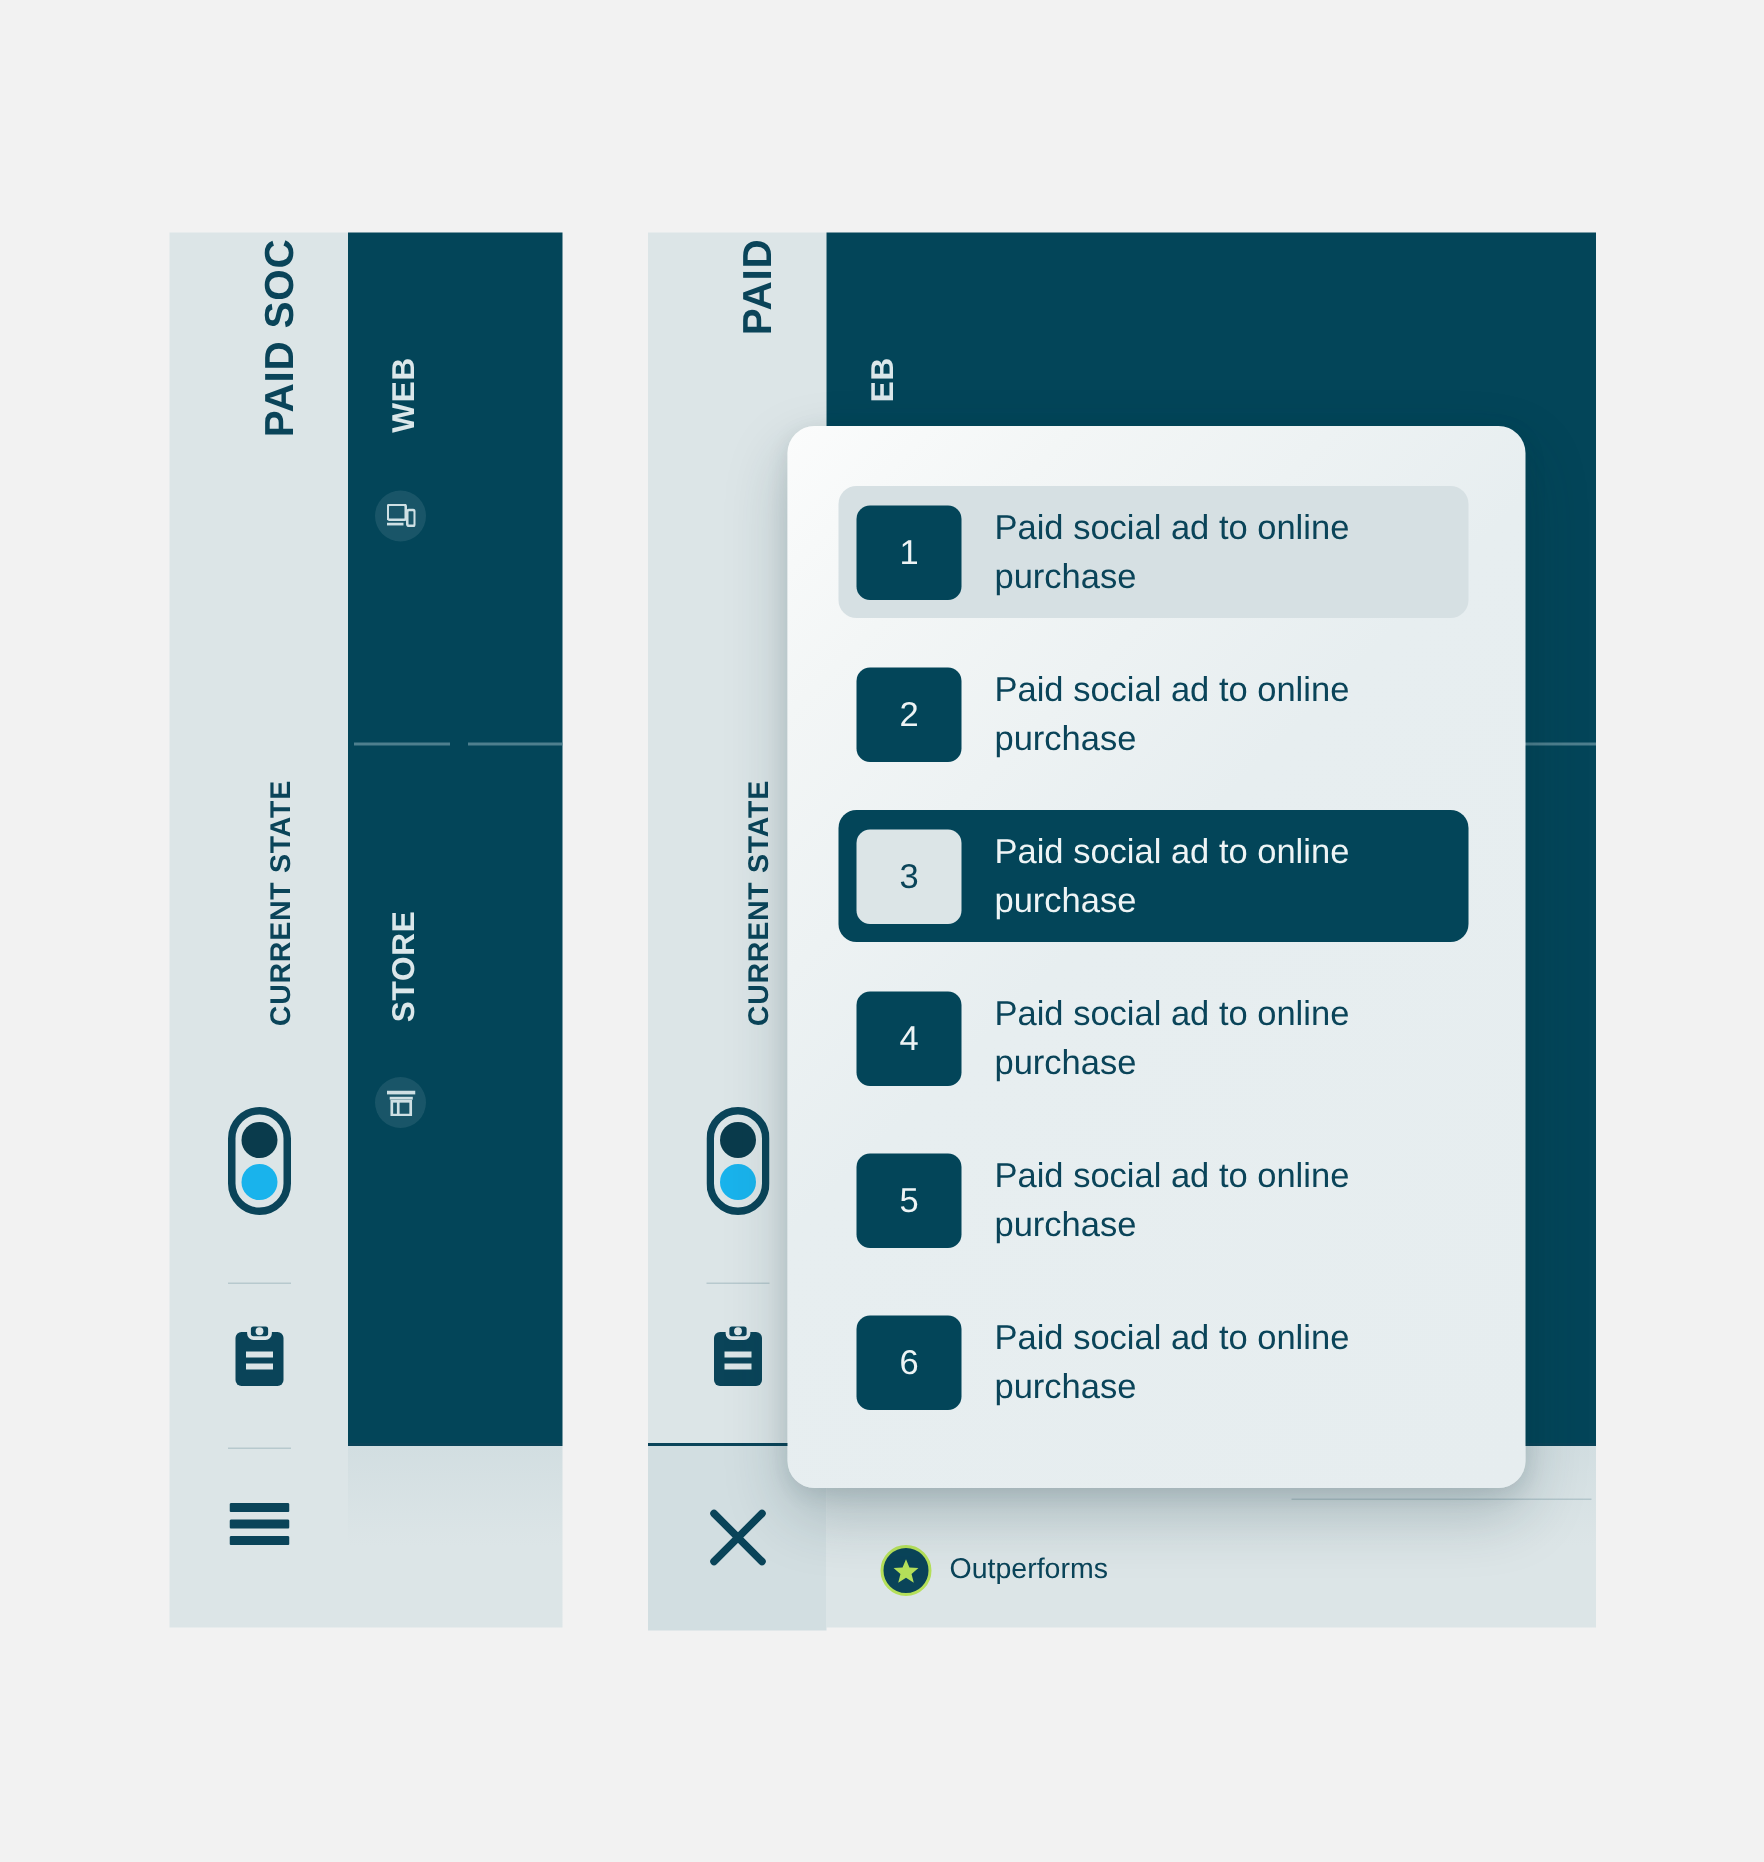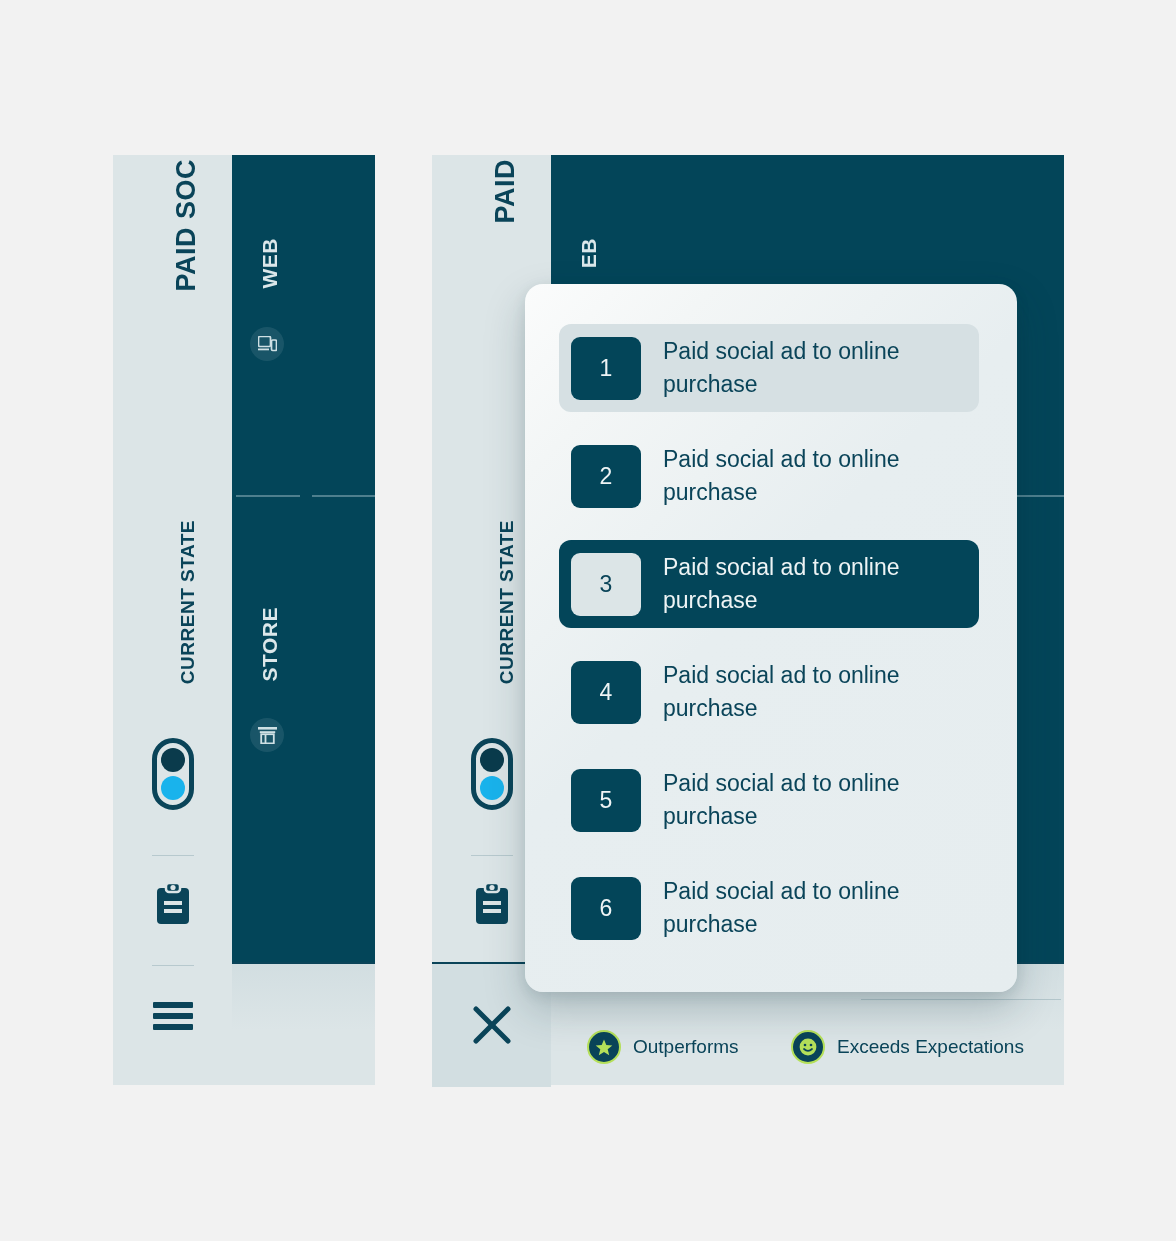--- a/index.html
+++ b/index.html
@@ -277,31 +277,20 @@
 
       <div class="legend-item" style="left:36px; top:66px;">
         <span class="badge">
           <svg width="18" height="17" viewBox="0 0 18 17">
             <polygon points="9,0.5 11.3,6 17.3,6.4 12.7,10.3 14.2,16.2 9,12.9 3.8,16.2 5.3,10.3 0.7,6.4 6.7,6" fill="#b5e05a"></polygon>
           </svg>
         </span>
         <span class="lbl">Outperforms</span>
       </div>
 
-      <div class="legend-item" style="left:240px; top:66px;">
-        <span class="badge">
-          <svg width="20" height="20" viewBox="0 0 20 20">
-            <circle cx="10" cy="10" r="8.4" fill="#b5e05a"></circle>
-            <circle cx="7" cy="8" r="1.3" fill="#0a4459"></circle>
-            <circle cx="13" cy="8" r="1.3" fill="#0a4459"></circle>
-            <path d="M6 12 Q10 15.6 14 12" fill="none" stroke="#0a4459" stroke-width="1.7" stroke-linecap="round"></path>
-          </svg>
-        </span>
-        <span class="lbl">Exceeds Expectations</span>
-      </div>
     </div>
   </div>
 
   <div id="modal" style="left:525px; top:284px; width:492px; height:708px;">
 
     <div class="opt hover" style="top:40px;">
       <span class="num">1</span>
       <span class="txt">Paid social ad to online purchase</span>
     </div>
 

